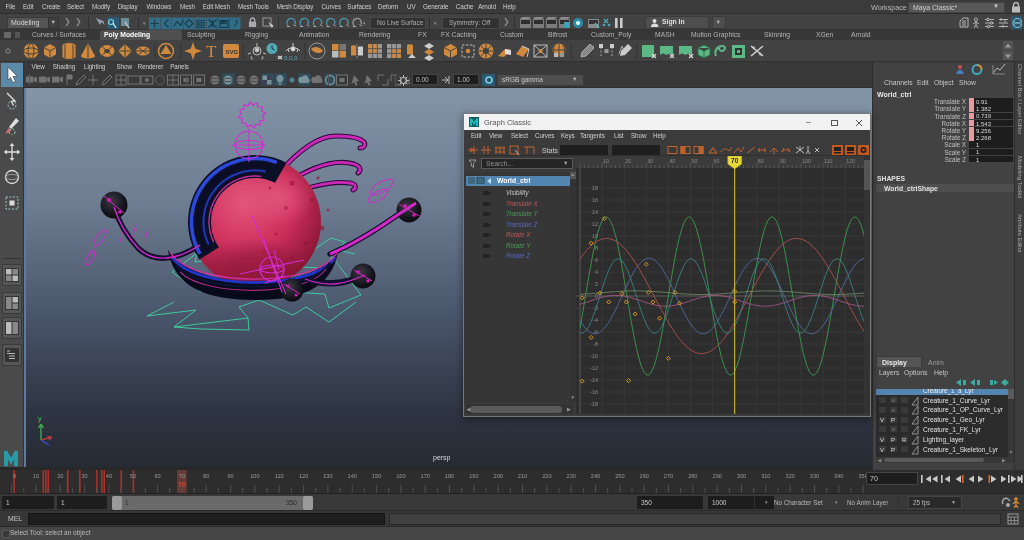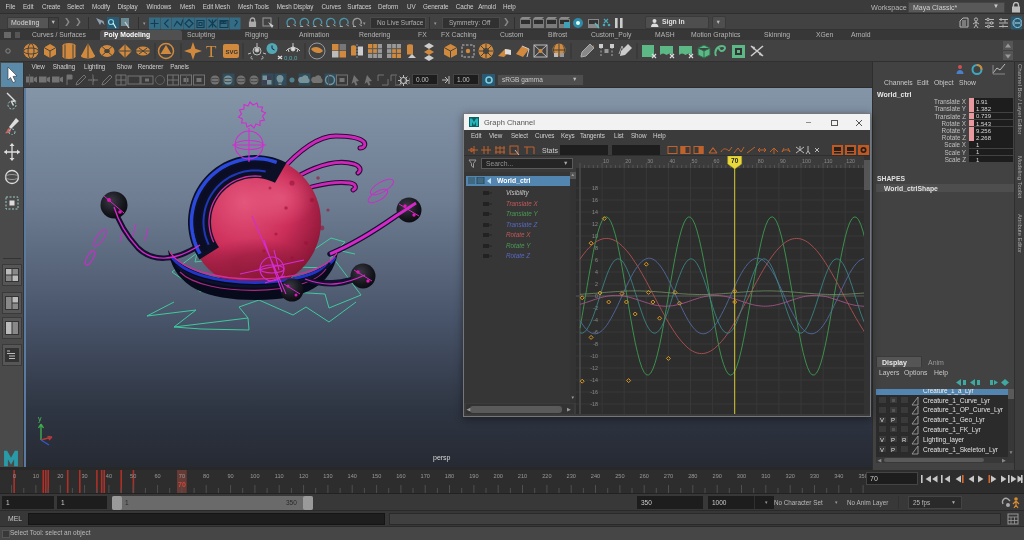--- a/index.html
+++ b/index.html
@@ -755,21 +755,21 @@
 <div class="a" style="left:1014px;top:62px;width:10px;height:408px;background:#3d3d3d;border-left:1px solid #2e2e2e"></div>
 <div class="t" style="left:1015.8px;top:64px;font-size:5.9px;color:#a8a8a8;writing-mode:vertical-rl;">Channel Box / Layer Editor</div>
 <div class="t" style="left:1015.8px;top:156px;font-size:5.9px;color:#a8a8a8;writing-mode:vertical-rl;">Modeling Toolkit</div>
 <div class="t" style="left:1015.8px;top:214px;font-size:5.9px;color:#a8a8a8;writing-mode:vertical-rl;">Attribute Editor</div>
 <div class="a" style="left:463px;top:113px;width:408px;height:304px;background:#3b3b3b;border:1px solid #777;box-shadow:0 2px 8px rgba(0,0,0,0.45)"></div>
 <div class="a" style="left:464px;top:114px;width:406px;height:16px;background:#f2f2f2"></div>
 <svg class="a" style="left:469px;top:117px" width="10" height="10" viewBox="0 0 20 20">
     <rect width="20" height="20" fill="#0a5f64"></rect>
     <path d="M2 18V3h4l4 7 4-7h4v15h-4v-8l-4 6.5L6 10v8z" fill="#25b5b8"></path>
   </svg>
-<div class="t" style="left:484px;top:119px;font-size:7.5px;color:#555;">Graph Channel</div>
+<div class="t" style="left:484px;top:119px;font-size:7.5px;color:#555;">Graph Classic</div>
 <div class="t" style="left:806px;top:118px;font-size:9px;color:#555;">–</div>
 <div class="a" style="left:831px;top:119.5px;width:6.5px;height:6.5px;border:1px solid #555"></div>
 <svg class="a" style="left:855px;top:119px" width="8" height="8" viewBox="0 0 8 8">
     <path d="M1 1l6 6M7 1L1 7" stroke="#555" stroke-width="1"></path>
   </svg>
 <div class="a" style="left:464px;top:130px;width:406px;height:13px;background:#3b3b3b"></div>
 <div class="t" style="left:471px;top:133px;font-size:6.3px;color:#cfcfcf;letter-spacing:-0.1px">Edit</div>
 <div class="t" style="left:489px;top:133px;font-size:6.3px;color:#cfcfcf;letter-spacing:-0.1px">View</div>
 <div class="t" style="left:511px;top:133px;font-size:6.3px;color:#cfcfcf;letter-spacing:-0.1px">Select</div>
 <div class="t" style="left:535px;top:133px;font-size:6.3px;color:#cfcfcf;letter-spacing:-0.1px">Curves</div>

